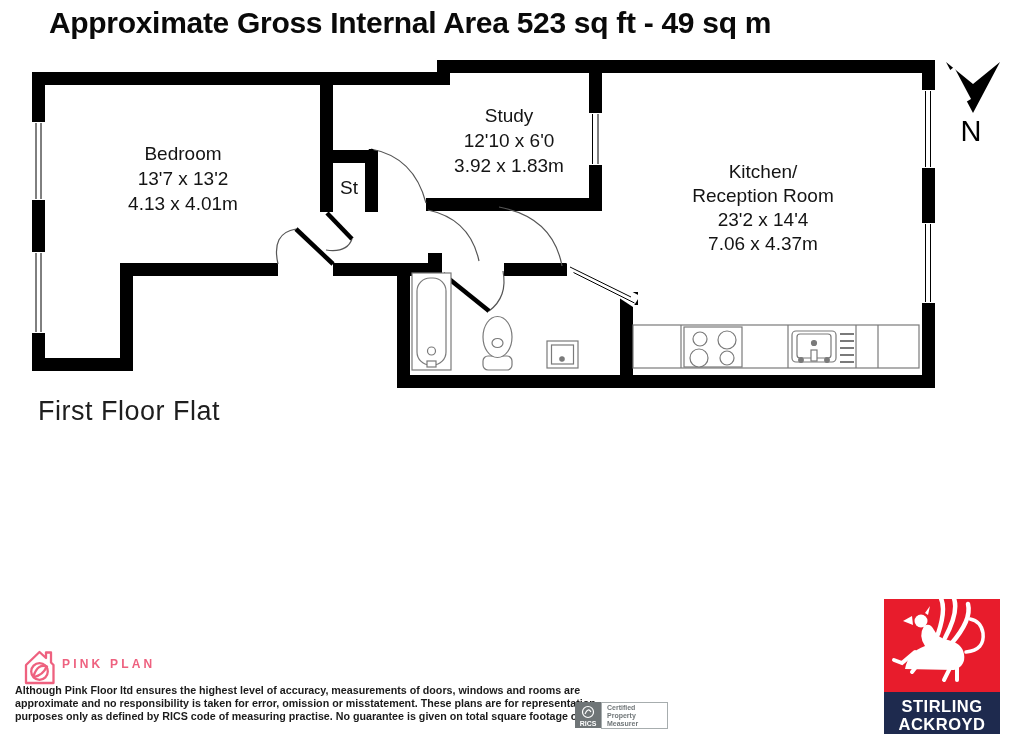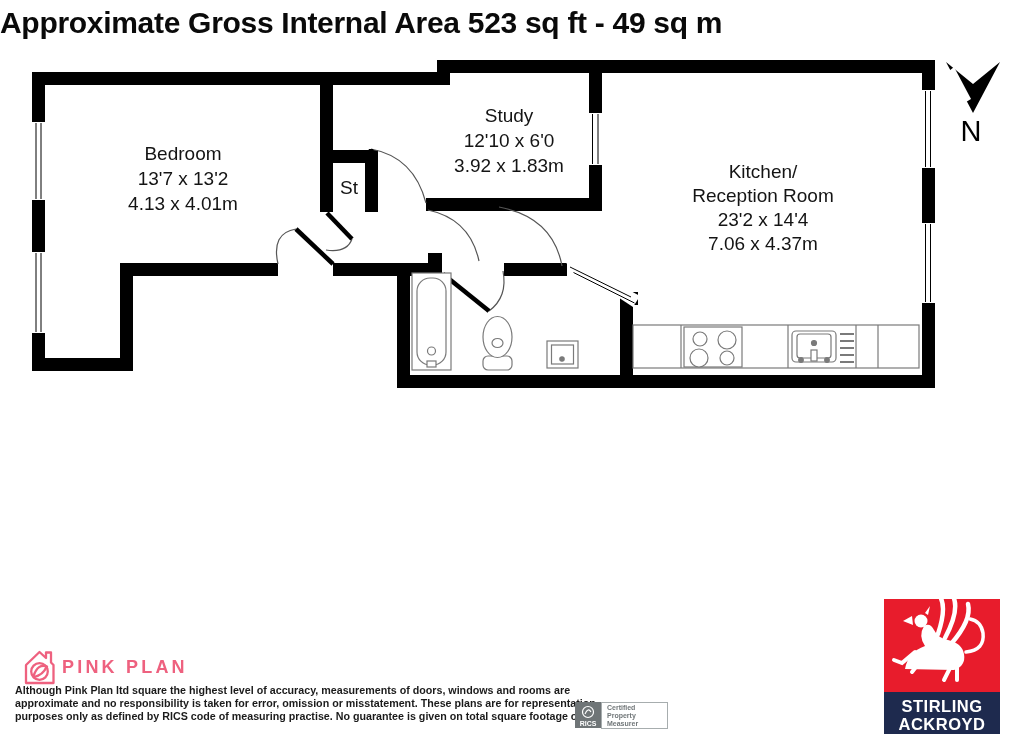--- a/index.html
+++ b/index.html
@@ -1,24 +1,24 @@
 <!DOCTYPE html>
 <html><head>
 <meta charset="utf-8">
 <style>
   html,body{margin:0;padding:0;background:#fff;}
   #page{position:relative;width:1024px;height:740px;background:#fff;overflow:hidden;
         font-family:"Liberation Sans",sans-serif;}
-  #title{position:absolute;top:6px;left:0;width:820px;text-align:left;
+  #title{position:absolute;top:6px;left:0;width:820px;text-align:center;
          font-size:30px;font-weight:700;color:#0a0a0a;letter-spacing:-0.3px;}
   #plan-svg{position:absolute;left:0;top:0;}
   #floor-label{position:absolute;left:38px;top:396px;font-size:27px;font-weight:300;
                color:#1e1e1e;letter-spacing:0.5px;}
   
-  #brand-text{position:absolute;left:62px;top:657px;font-size:18px;letter-spacing:3.2px;
+  #brand-text{position:absolute;left:62px;top:657px;font-size:12px;letter-spacing:3.2px;
               font-weight:600;color:#ee617f;}
   #pink-house{position:absolute;left:20px;top:643px;}
   #disclaimer{position:absolute;left:15px;top:684px;font-size:10.7px;line-height:13.2px;
               font-weight:600;color:#1b1b1b;}
   #rics-badge{position:absolute;left:575px;top:702px;display:flex;}
   #rics-square{width:26px;height:26px;background:#6f7577;position:relative;}
   #rics-square svg{position:absolute;left:0;top:0;}
   #rics-cert{width:60px;height:24px;border:1px solid #a7adae;background:#fff;
              padding:1px 0 0 5px;font-size:7px;line-height:7.8px;font-weight:700;color:#717779;}
   #sa-logo{position:absolute;left:884px;top:599px;width:116px;height:135px;}
@@ -163,33 +163,34 @@
       <text x="763" y="250">7.06 x 4.37m</text>
     </g>
 
     <g>
       <polygon points="946,62 973,84 1000,62 973,113" fill="#000"></polygon>
       <polygon points="954,67 971,99 966,102 949,71" fill="#fff"></polygon>
       <text x="971" y="141" font-size="29" font-weight="500" fill="#000" text-anchor="middle">N</text>
     </g>
   </svg>
 
+  <div id="floor-label">First Floor Flat</div>
 
   <svg id="pink-house" width="42" height="46" viewBox="20 641 42 46">
     <g stroke="#ee617f" stroke-width="2.3" fill="none" stroke-linejoin="round" stroke-linecap="round">
       <path d="M26,681 L26,663 L39.5,650 L46,656 L46,650.5 L51,650.5 L51,660.5 L53.5,663 L53.5,681 Z"></path>
       <circle cx="39.5" cy="669.5" r="8.3"></circle>
       <path d="M33.5,674 Q38,661 47,664.5"></path>
       <path d="M34,675 Q43,673 46.5,665"></path>
     </g>
   </svg>
   <div id="brand-text">PINK PLAN</div>
 
   <div id="disclaimer">
-    <div>Although Pink Plan ltd square the highest level of accuracy, measurements of doors, windows and rooms are</div>
+    <div>Although Pink Floor ltd ensures the highest level of accuracy, measurements of doors, windows and rooms are</div>
     <div>approximate and no responsibility is taken for error, omission or misstatement. These plans are for representation</div>
     <div>purposes only as defined by RICS code of measuring practise. No guarantee is given on total square footage of the</div>
   </div>
 
   <div id="rics-badge">
     <div id="rics-square">
       <svg width="26" height="26" viewBox="0 0 26 26">
         <circle cx="13" cy="10" r="5.5" stroke="#fff" stroke-width="1.2" fill="none"></circle>
         <path d="M10,12 q3,-7 6,-2" stroke="#fff" stroke-width="1.1" fill="none"></path>
         <text x="13" y="24" font-size="7" font-weight="700" fill="#fff" text-anchor="middle" font-family="Liberation Sans, sans-serif">RICS</text>

